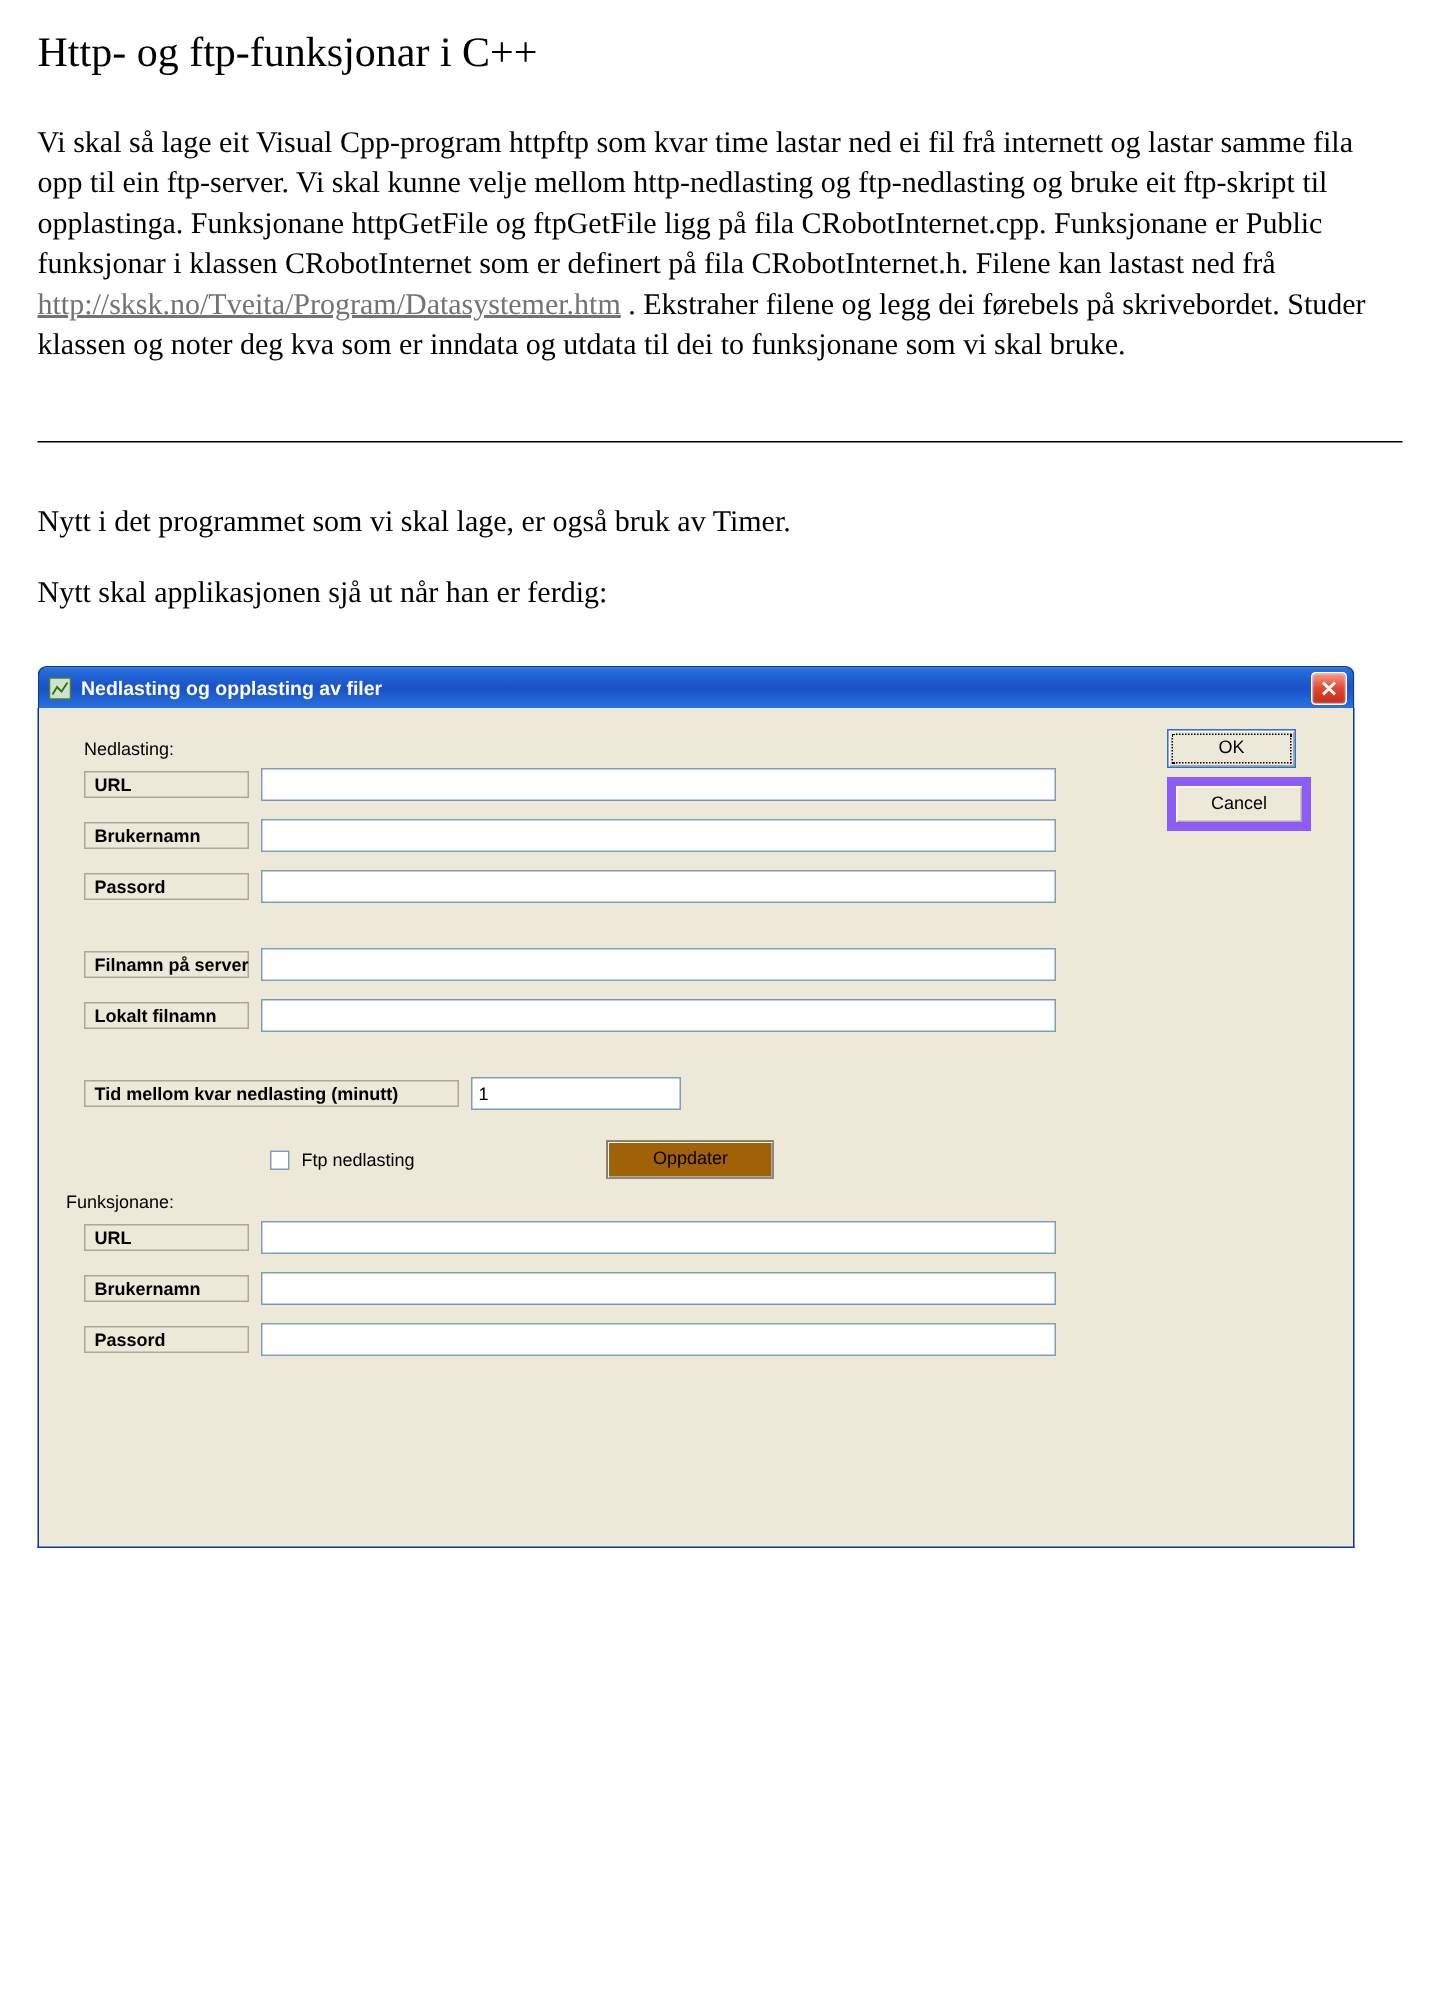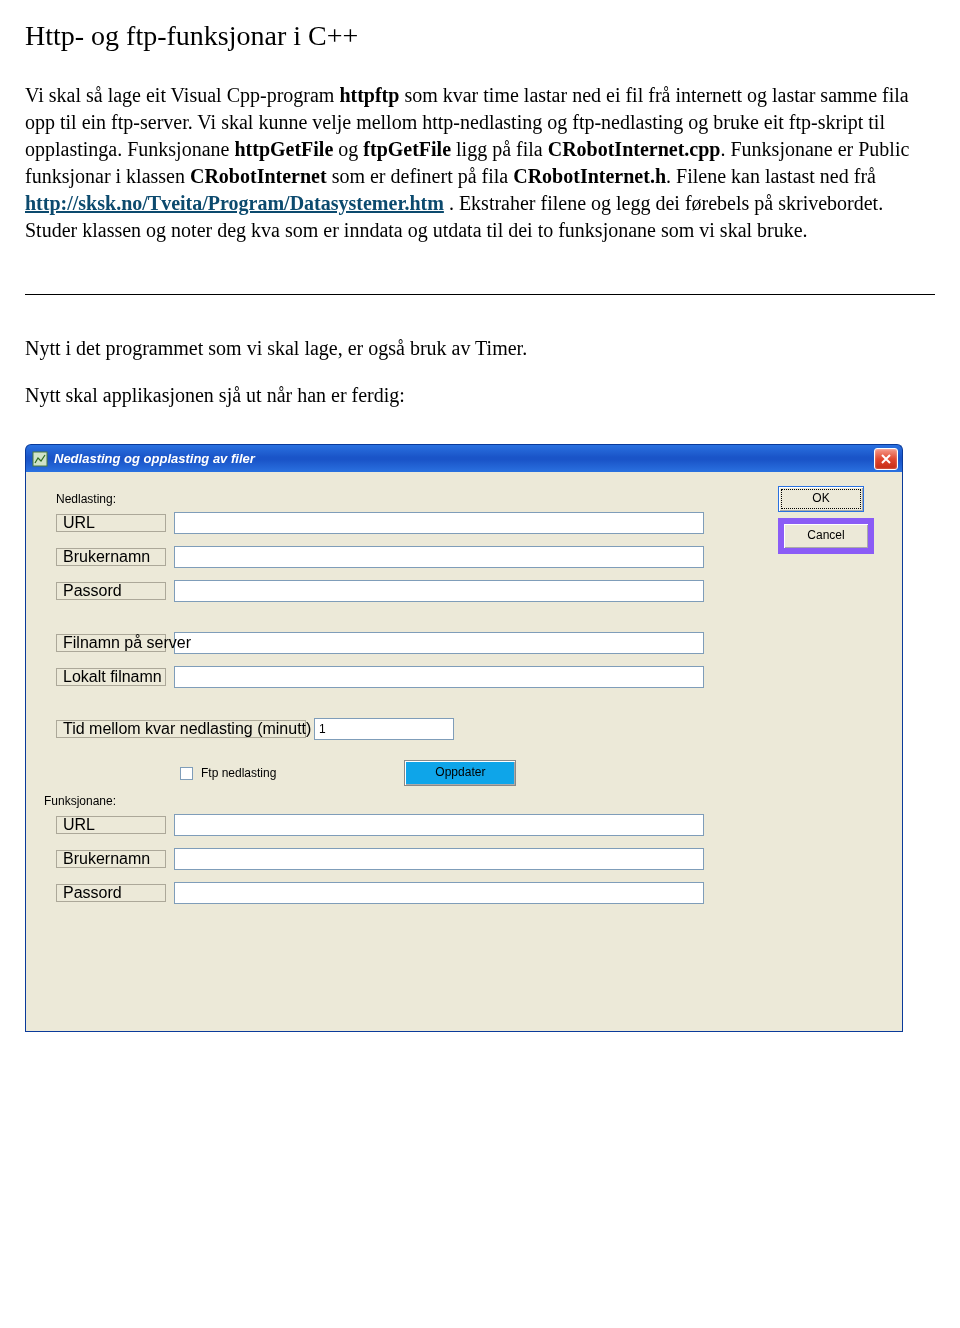--- a/index.html
+++ b/index.html
@@ -14,22 +14,22 @@
   }
   h1 {
     font-size: 28px;
     font-weight: normal;
     margin: 0 0 30px 0;
   }
   p {
     margin: 0 0 20px 0;
     line-height: 1.35;
   }
-  .bold { font-weight: bold; }
-  a.link { color: #0c4a6e; text-decoration: underline; font-weight: bold; }
+  .bold { font-weight: normal; }
+  a.link { color: #737373; text-decoration: underline; }
   hr.sep {
     margin: 50px 0 40px 0;
     border: none;
     border-top: 1px solid #000;
   }
   
   .dialog-wrap {
     margin-top: 35px;
     width: 878px;
     font-family: Tahoma, Arial, sans-serif;
@@ -40,21 +40,20 @@
     height: 28px;
     background: linear-gradient(to bottom,#2a71e0 0%,#1a54c8 45%,#1a54c8 55%,#2a71e0 100%);
     border: 1px solid #0a3a9a;
     border-bottom: none;
     border-radius: 6px 6px 0 0;
     display: flex;
     align-items: center;
     padding: 0 4px 0 6px;
     box-sizing: border-box;
     position: relative;
-    font-style: italic;
   }
   .titlebar .appicon {
     width: 16px; height: 16px;
     margin-right: 6px;
   }
   .titlebar .ttext {
     color: #fff;
     font-weight: bold;
     font-size: 13px;
     flex: 1;
@@ -116,22 +115,23 @@
   .legendbox {
     position: relative;
     height: 18px;
     border: 1px solid #aca899;
     border-left: 1px solid #aca899;
     background: #ECE9D8;
     box-sizing: border-box;
     display: flex;
     align-items: center;
     padding: 1px 6px;
-    font-size: 16px;
+    font-size: 12px;
     white-space: nowrap;
+    font-weight: bold;
   }
   .lb-w1 { width: 110px; }
   .lb-w2 { width: 250px; }
   .textinput {
     flex: 0 0 auto;
     height: 22px;
     background: #fff;
     border: 1px solid #7f9db9;
     box-sizing: border-box;
     margin-left: 8px;
@@ -150,21 +150,21 @@
   .chk {
     width: 13px; height: 13px;
     background: #fff;
     border: 1px solid #7f9db9;
     box-sizing: border-box;
   }
   .updatebtn {
     margin-left: 120px;
     width: 110px;
     height: 24px;
-    background: #0ea5e9;
+    background: #a16207;
     border: 1px solid #888;
     box-shadow: 1px 1px 0 #fff inset, -1px -1px 0 #aaa inset;
     font-family: Tahoma, Arial, sans-serif;
     font-size: 12px;
     text-align: center;
     line-height: 22px;
   }
 </style>
 </head>
 <body>

